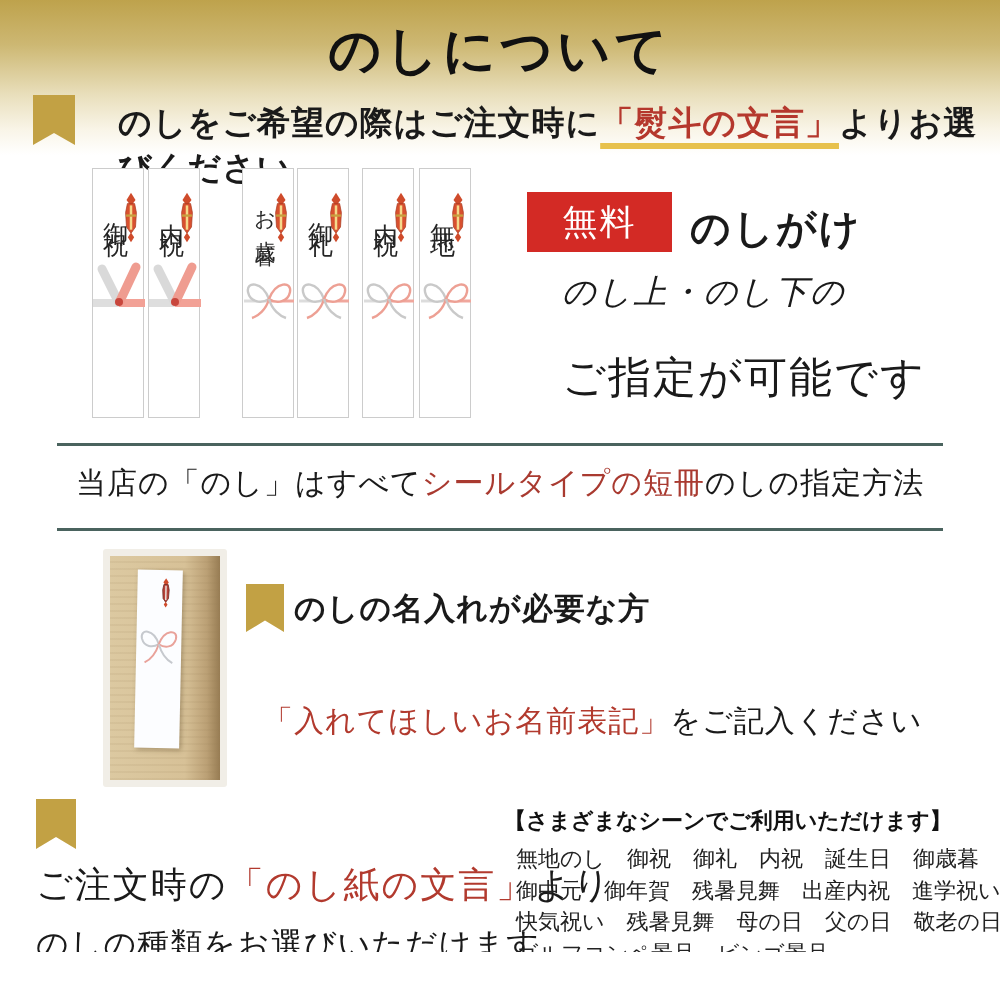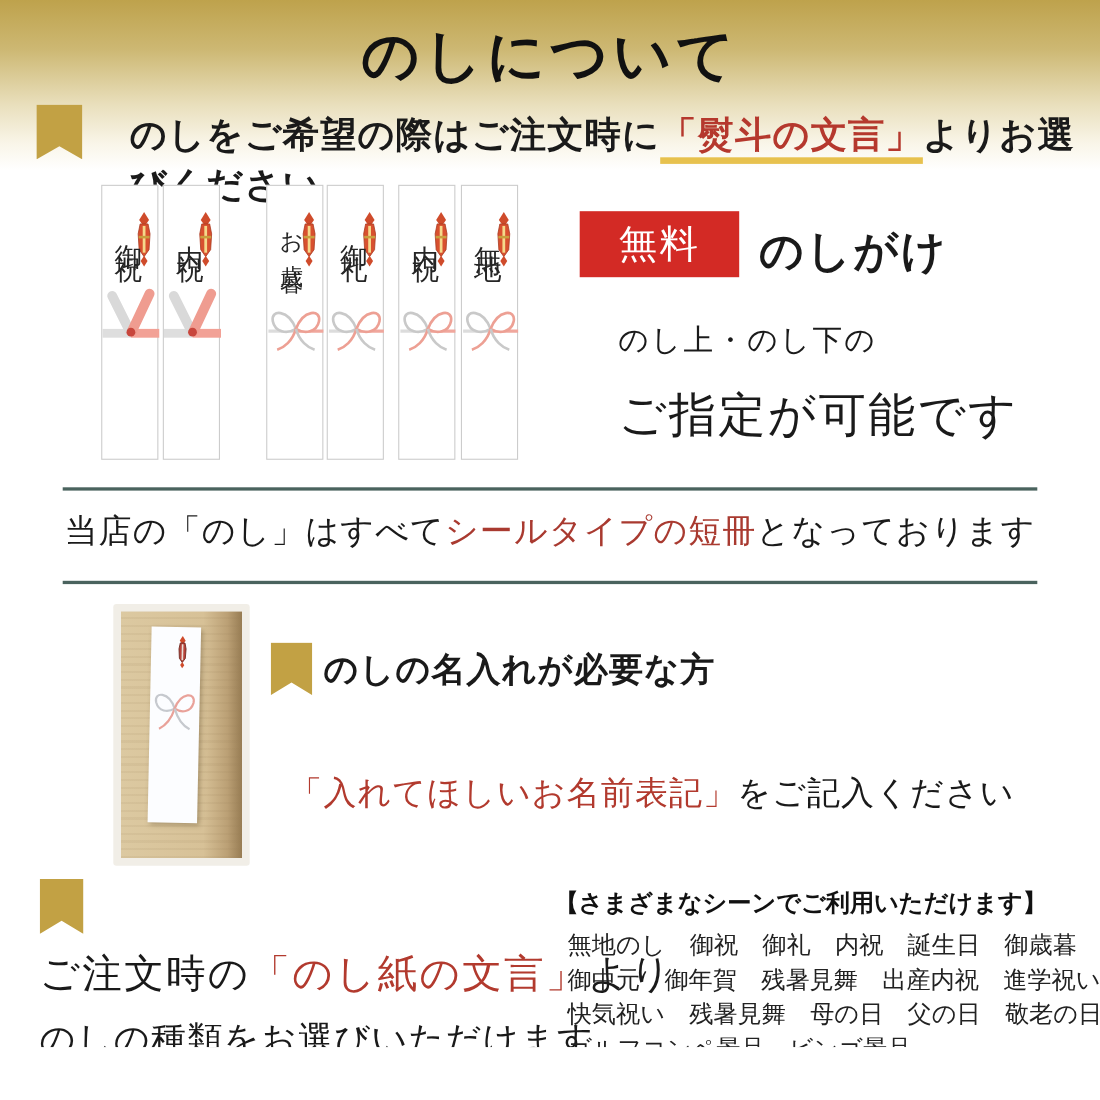--- a/index.html
+++ b/index.html
@@ -35,21 +35,21 @@
   .strip .vlabel.small { font-size:21px; top:26px; letter-spacing:5px; }
   .strip svg.orn  { position:absolute; top:22px; right:3px; }
   .strip svg.knot { position:absolute; left:0; }
   .knot-a { top:82px; }
   .knot-b { top:96px; }
 
   .free-badge { top:192px; left:527px; width:145px; height:60px;
     background:#d32a25; color:#ffffff; font-size:35px; letter-spacing:2px;
     display:flex; align-items:center; justify-content:center; }
   .noshigake-title { top:201px; left:690px; font-size:40px; font-weight:700; letter-spacing:2px;text-align:right; }
-  .ng-line1 { top:291px; left:562px; font-size:27px; letter-spacing:2px; }
+  .ng-line1 { top:270px; left:562px; font-size:33px; letter-spacing:2px;font-style:italic; }
   .ng-line2 { top:349px; left:562px; font-size:43px; letter-spacing:2px; }
 
   .hline { left:57px; width:886px; height:3px; background:#4a635e; }
   .hline.top { top:443px; } .hline.bottom { top:528px; }
   .seal-note { top:463px; left:0; width:1000px; text-align:center; font-size:30px; letter-spacing:1px; }
   .seal-note .hl { color:#a93a30; }
 
   .photo { top:549px; left:103px; width:124px; height:238px;
     background:#f1eee7; padding:7px; border-radius:3px; }
   .photo-wood { position:relative; width:100%; height:100%;
@@ -192,21 +192,21 @@
         <path d="M26,34 C29,45 37,51 43,53" fill="none" stroke="#c9c9c9" stroke-width="2.4"></path>
       </svg>
   </div>
 
   <div class="abs free-badge">無料</div>
   <div class="abs noshigake-title">のしがけ</div>
   <div class="abs ng-line1">のし上・のし下の</div>
   <div class="abs ng-line2">ご指定が可能です</div>
 
   <div class="abs hline top"></div>
-  <div class="abs seal-note"><span>当店の「のし」はすべて</span><span class="hl">シールタイプの短冊</span><span>となっております</span></div>
+  <div class="abs seal-note"><span>当店の「のし」はすべて</span><span class="hl">シールタイプの短冊</span><span>のしの指定方法</span></div>
   <div class="abs hline bottom"></div>
 
   <div class="abs photo">
     <div class="photo-wood">
       <div class="photo-strip">
         <svg style="top:8px;left:23px" width="11" height="30" viewBox="0 0 20 56">
             <polygon points="10,0 15,8 10,15 5,8" fill="#cf4b2b"></polygon>
             <path d="M6,12 L14,12 L16,22 L15,38 L10,45 L5,38 L4,22 Z" fill="#b8433a" stroke="#6e2a22" stroke-width="1.5"></path>
             <rect x="8.6" y="14" width="2.8" height="27" fill="#e8e0d8"></rect>
             <polygon points="10,44 13.5,49.5 10,55 6.5,49.5" fill="#cf4b2b"></polygon>

